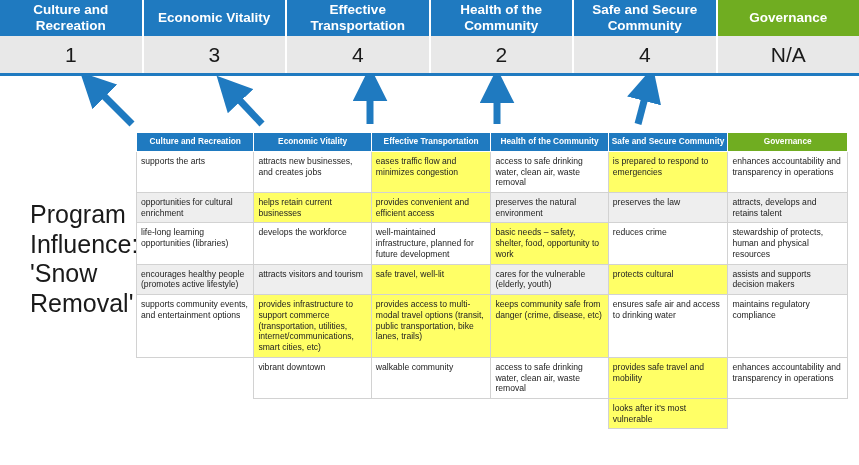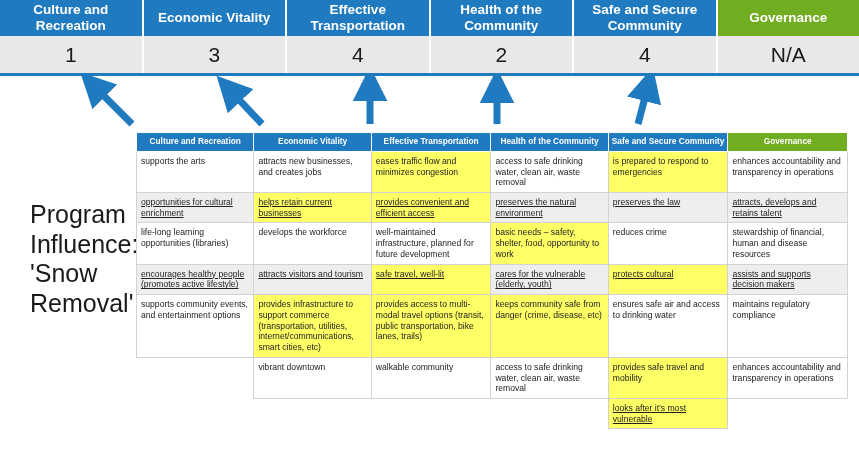--- a/index.html
+++ b/index.html
@@ -121,21 +121,21 @@
 
   #matrix td {
     border: 1px solid #d2d2d2;
     padding: 4px 4px;
     vertical-align: top;
     line-height: 1.25;
     background: #ffffff;
     height: 16px;
     margin-top: 9px;
   }
-  #matrix tr.alt td { background: #eeeeee; text-decoration: underline; }
+  #matrix tr.alt td { background: #eeeeee; }
   #matrix td.hl { background: #ffff66 !important; }
   #matrix td.empty { background: #ffffff !important; border: none; }
   #matrix tr.alt td.empty { background: #ffffff !important; }
 </style>
 </head>
 <body>
 
 <div id="top-band">
   <div class="top-cell">
       <span>Culture and Recreation</span>
@@ -220,21 +220,21 @@
         <td>preserves the natural environment</td>
         <td>preserves the law</td>
         <td>attracts, develops and retains talent</td>
       </tr>
       <tr>
         <td>life-long learning opportunities (libraries)</td>
         <td>develops the workforce</td>
         <td>well-maintained infrastructure, planned for future development</td>
         <td class="hl">basic needs – safety, shelter, food, opportunity to work</td>
         <td>reduces crime</td>
-        <td>stewardship of financial, human and disease resources</td>
+        <td>stewardship of protects, human and physical resources</td>
       </tr>
       <tr class="alt">
         <td>encourages healthy people (promotes active lifestyle)</td>
         <td>attracts visitors and tourism</td>
         <td class="hl">safe travel, well-lit</td>
         <td>cares for the vulnerable (elderly, youth)</td>
         <td class="hl">protects cultural</td>
         <td>assists and supports decision makers</td>
       </tr>
       <tr>

